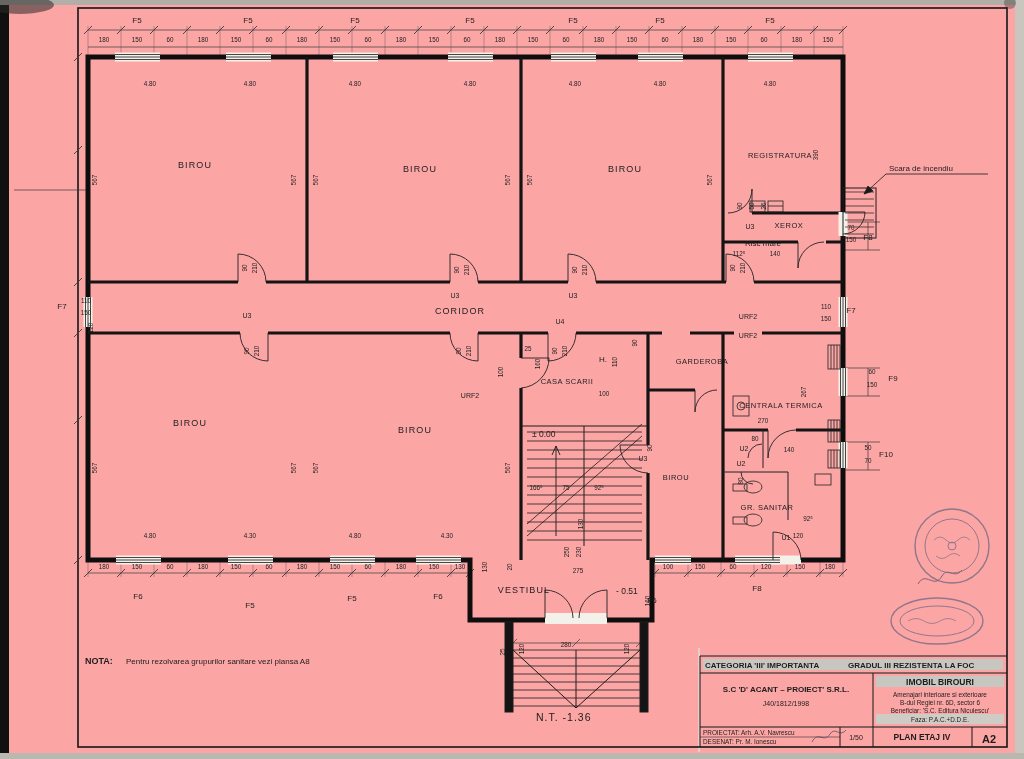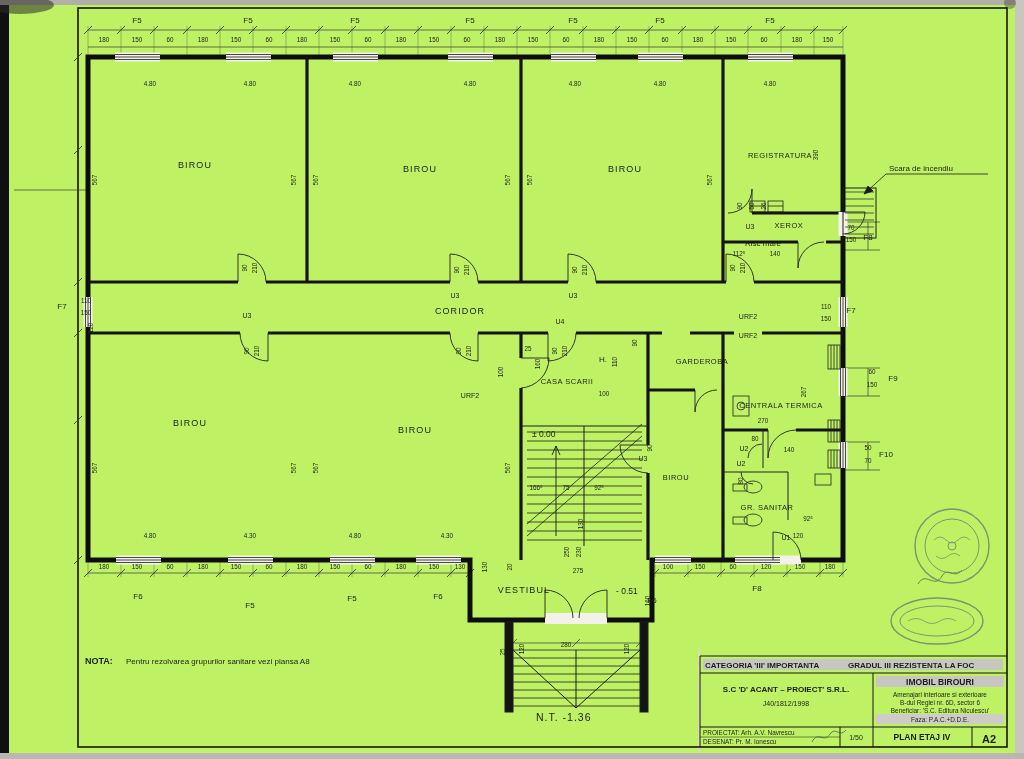--- a/index.html
+++ b/index.html
@@ -1,16 +1,16 @@
 <!DOCTYPE html>
 <html><head>
 <meta charset="utf-8">
 <style>
   html,body{margin:0;padding:0;background:#8f8d8a;}
-  .sheet{position:relative;width:1024px;height:759px;background:#bef264;overflow:hidden;
+  .sheet{position:relative;width:1024px;height:759px;background:#fca5a5;overflow:hidden;
          font-family:"Liberation Sans",sans-serif;}
   svg{position:absolute;left:0;top:0;}
   svg text{font-family:"Liberation Sans",sans-serif;fill:#1d1d1d;}
   .room{font-size:9px;letter-spacing:1.1px;text-anchor:middle;}
   .room.sm{font-size:7.5px;letter-spacing:.5px;}
   .dim{font-size:6.3px;fill:#222;text-anchor:middle;}
   .wlabel{font-size:8px;text-anchor:middle;}
   .dlabel{font-size:7px;text-anchor:middle;}
   .ann{font-size:8px;}
   .lvl{font-size:8.5px;}

